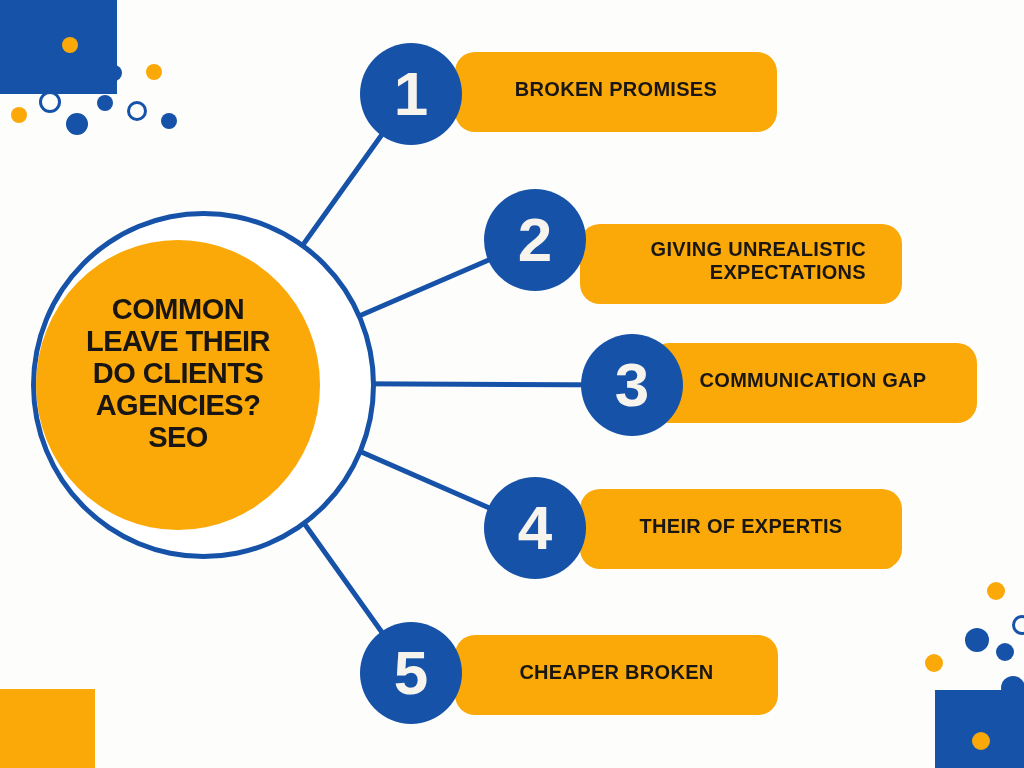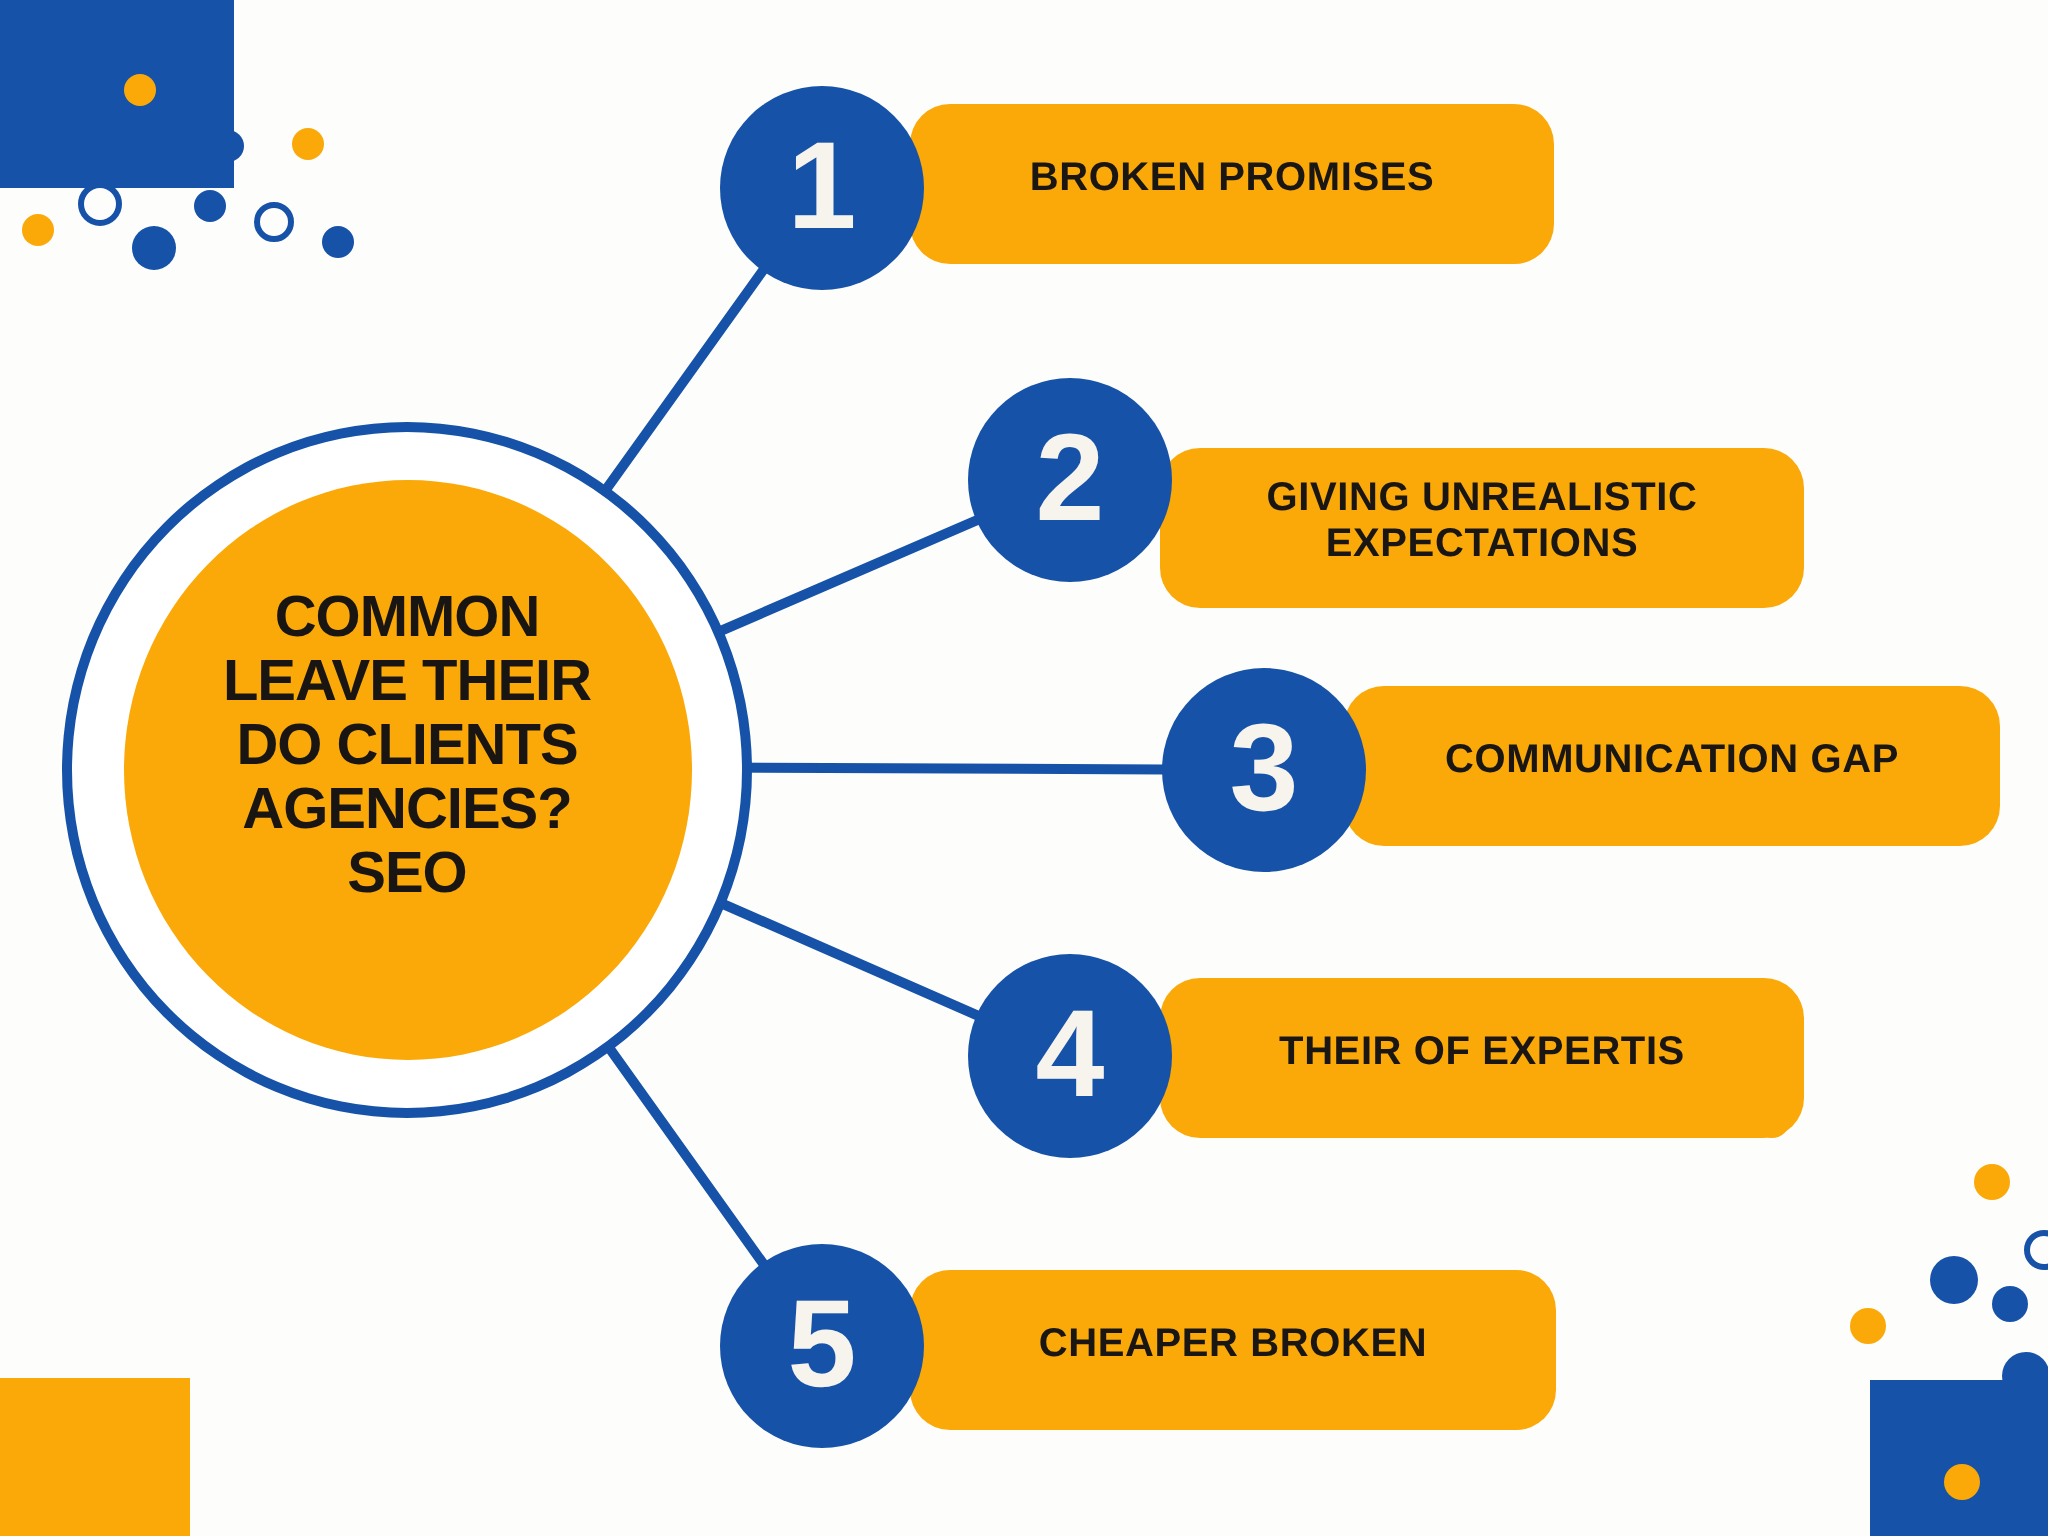--- a/index.html
+++ b/index.html
@@ -19,21 +19,21 @@
   .dot { position:absolute; border-radius:50%; }
   .dot.blue { background: var(--blue, #1652A8); }
   .dot.yellow { background: var(--orange, #FAA908); }
   .ring { position:absolute; border-radius:50%; border:3px solid var(--blue, #1652A8); background:transparent; box-sizing:border-box; }
 
   
   .center-circle {
     position:absolute; left:31px; top:211px; width:345px; height:348px;
     box-sizing:border-box; border:5px solid var(--blue, #1652A8);
     border-radius:50%; background:#fff;
-    display:flex; align-items:center; justify-content:center;
+    display:flex; align-items:center; 
   }
   .orange-disc {
     width:284px; height:290px; border-radius:50%;
     background: var(--orange, #FAA908);
     display:flex; align-items:center; justify-content:center;
   }
   .title {
     text-align:center; transform:translateY(-12px);
     font-size:29px; line-height:32px; font-weight:800;
     letter-spacing:-0.5px; color: var(--title-text, #181512);
@@ -49,29 +49,29 @@
     font-size:62px; font-weight:700; line-height:1;
   }
   
   .pill {
     position:absolute; height:80px; border-radius:20px;
     background: var(--orange, #FAA908);
     display:flex; align-items:center; justify-content:center;
   }
   .pill-text {
     font-size:20px; font-weight:700; letter-spacing:0.3px;
-    color: var(--label-text, #191613); text-align:center; line-height:1.15;
+    color: var(--label-text, #191613); text-align:right; line-height:1.15;
     transform:translateY(-3px);
   }
   .p1 { left:455px; top:52px;  width:322px; }
   .n1 { left:360px; top:43px; }
   .p2 { left:580px; top:200px; width:322px;margin-top:24px; }
   .p2 .pill-text { max-width:250px; }
   .n2 { left:484px; top:189px; }
-  .p3 { left:672px; top:343px; width:328px; }
+  .p3 { left:649px; top:343px; width:328px; }
   .n3 { left:581px; top:334px; }
   .p4 { left:580px; top:489px; width:322px; }
   .n4 { left:484px; top:477px; }
   .p5 { left:455px; top:635px; width:323px; }
   .n5 { left:360px; top:622px; }
 </style>
 </head>
 <body>
 
 <div class="canvas">

